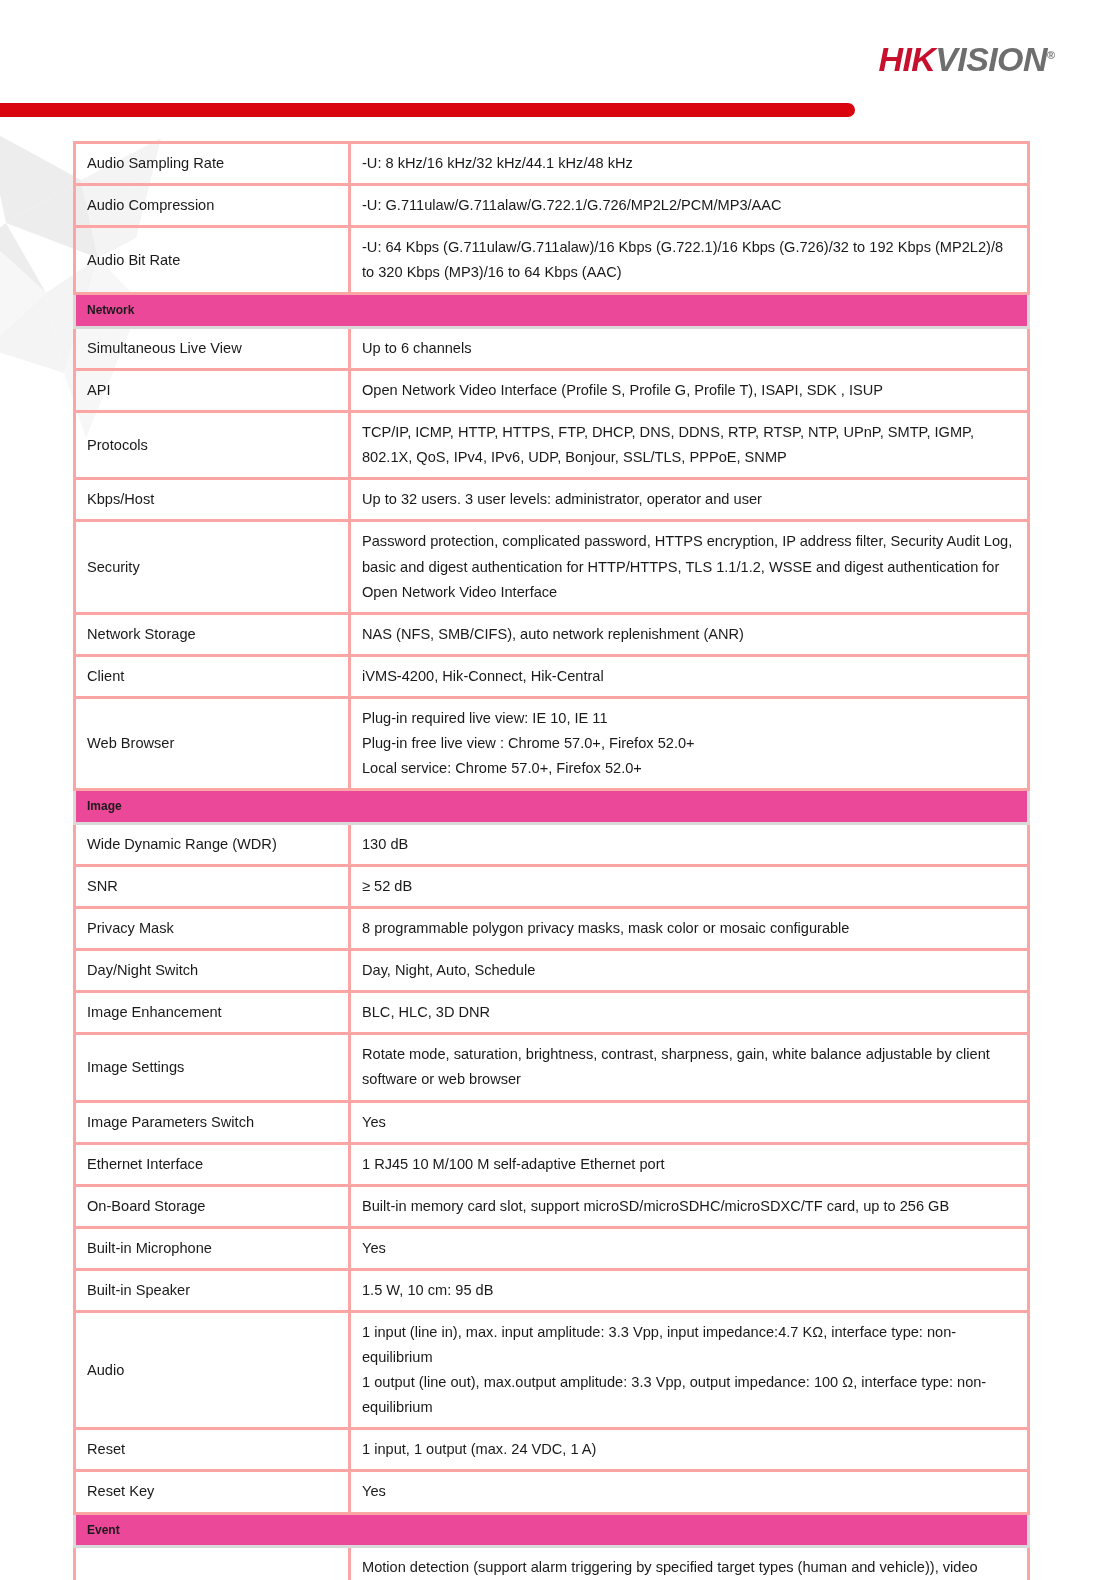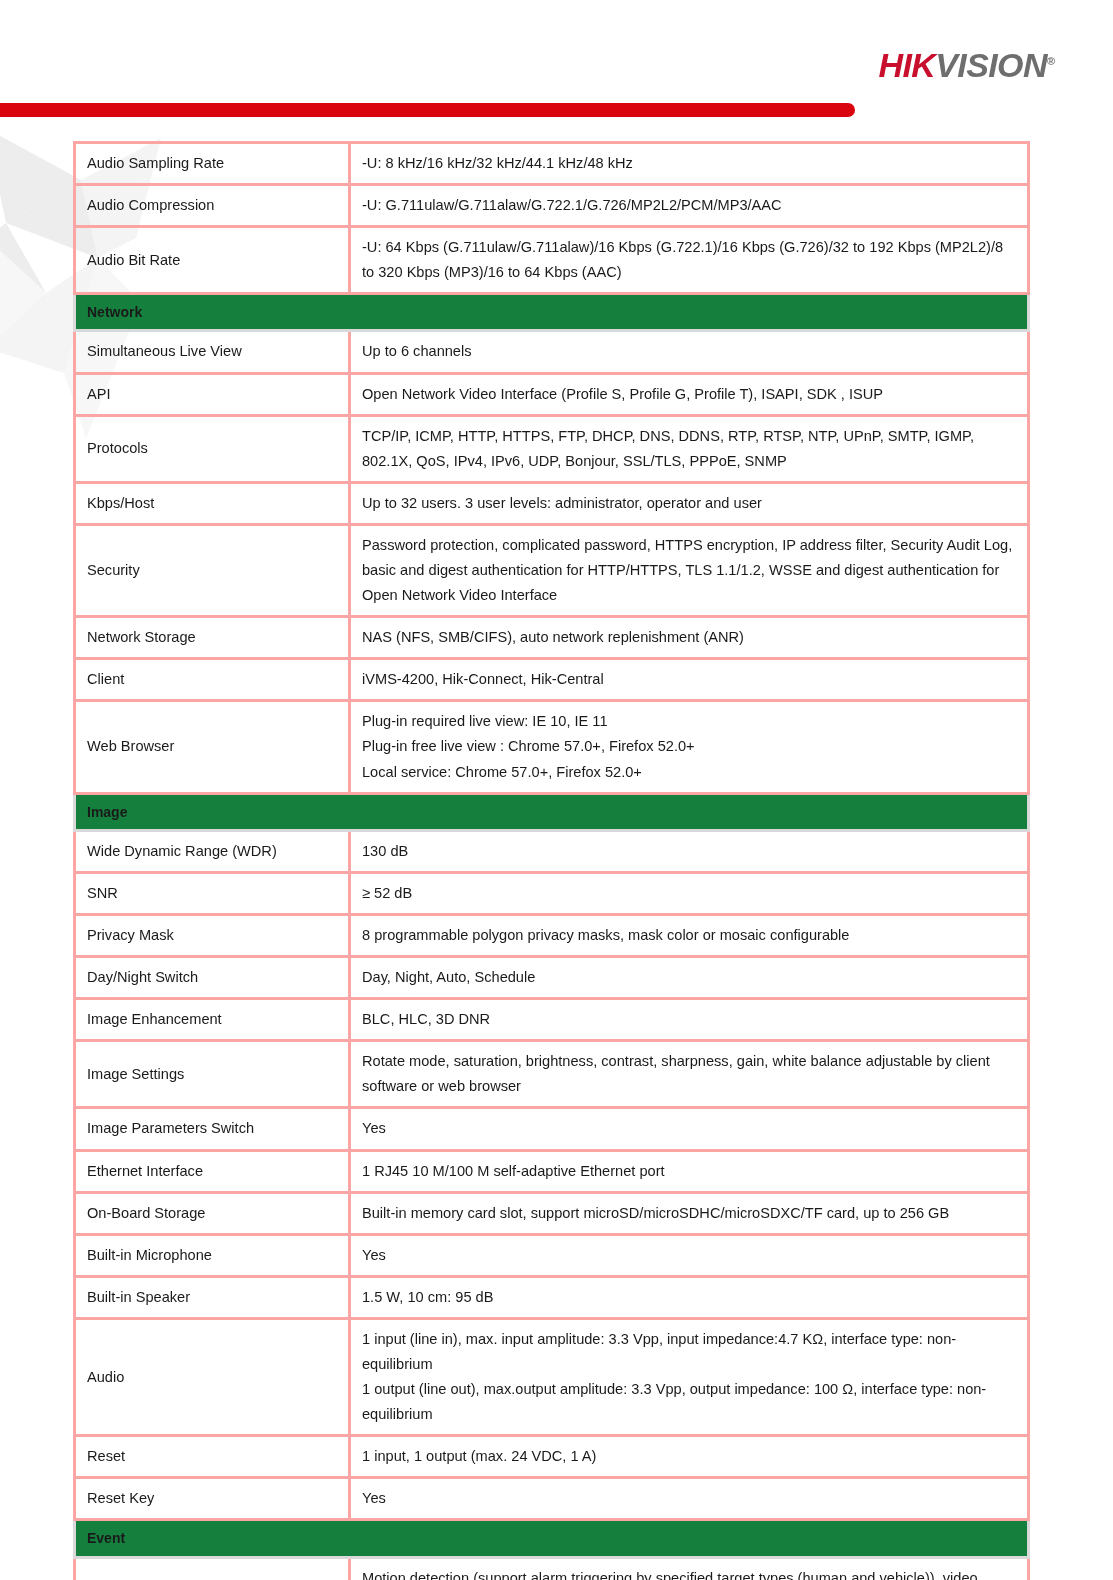--- a/index.html
+++ b/index.html
@@ -27,21 +27,21 @@
 
   
   .page-header {
     position: relative;
     z-index: 2;
     height: 100px;
   }
   .logo {
     position: absolute;
     right: 58px;
-    top: 48px;
+    top: 42px;
     font-size: 34px;
     font-weight: bold;
     font-style: italic;
     letter-spacing: -0.6px;
     white-space: nowrap;
     line-height: 1;
     font-family: "Liberation Sans", sans-serif;
   }
   .logo .hik { color: #c8102e; }
   .logo .vision { color: #6e6e6e; }
@@ -87,26 +87,26 @@
     color: #1a1a1a;
   }
   td.label {
     width: 275px;
     padding-left: 11px;
   }
   td.value {
     padding-left: 12px;
   }
   tr.section td {
-    background: #15803d;
+    background: #ec4899;
     font-weight: bold;
     border-color: #d9d9d9;
     padding-top: 5px;
     padding-bottom: 5px;
-    font-size: 14px;
+    font-size: 12px;
     margin-left: 34px;
   }
   .value .line { display: block; }
 </style>
 </head>
 <body>
 
 <svg class="watermark" viewBox="0 0 210 330" xmlns="http://www.w3.org/2000/svg">
   <g fill="#ededed">
     <polygon points="0,10 95,62 20,105"></polygon>

